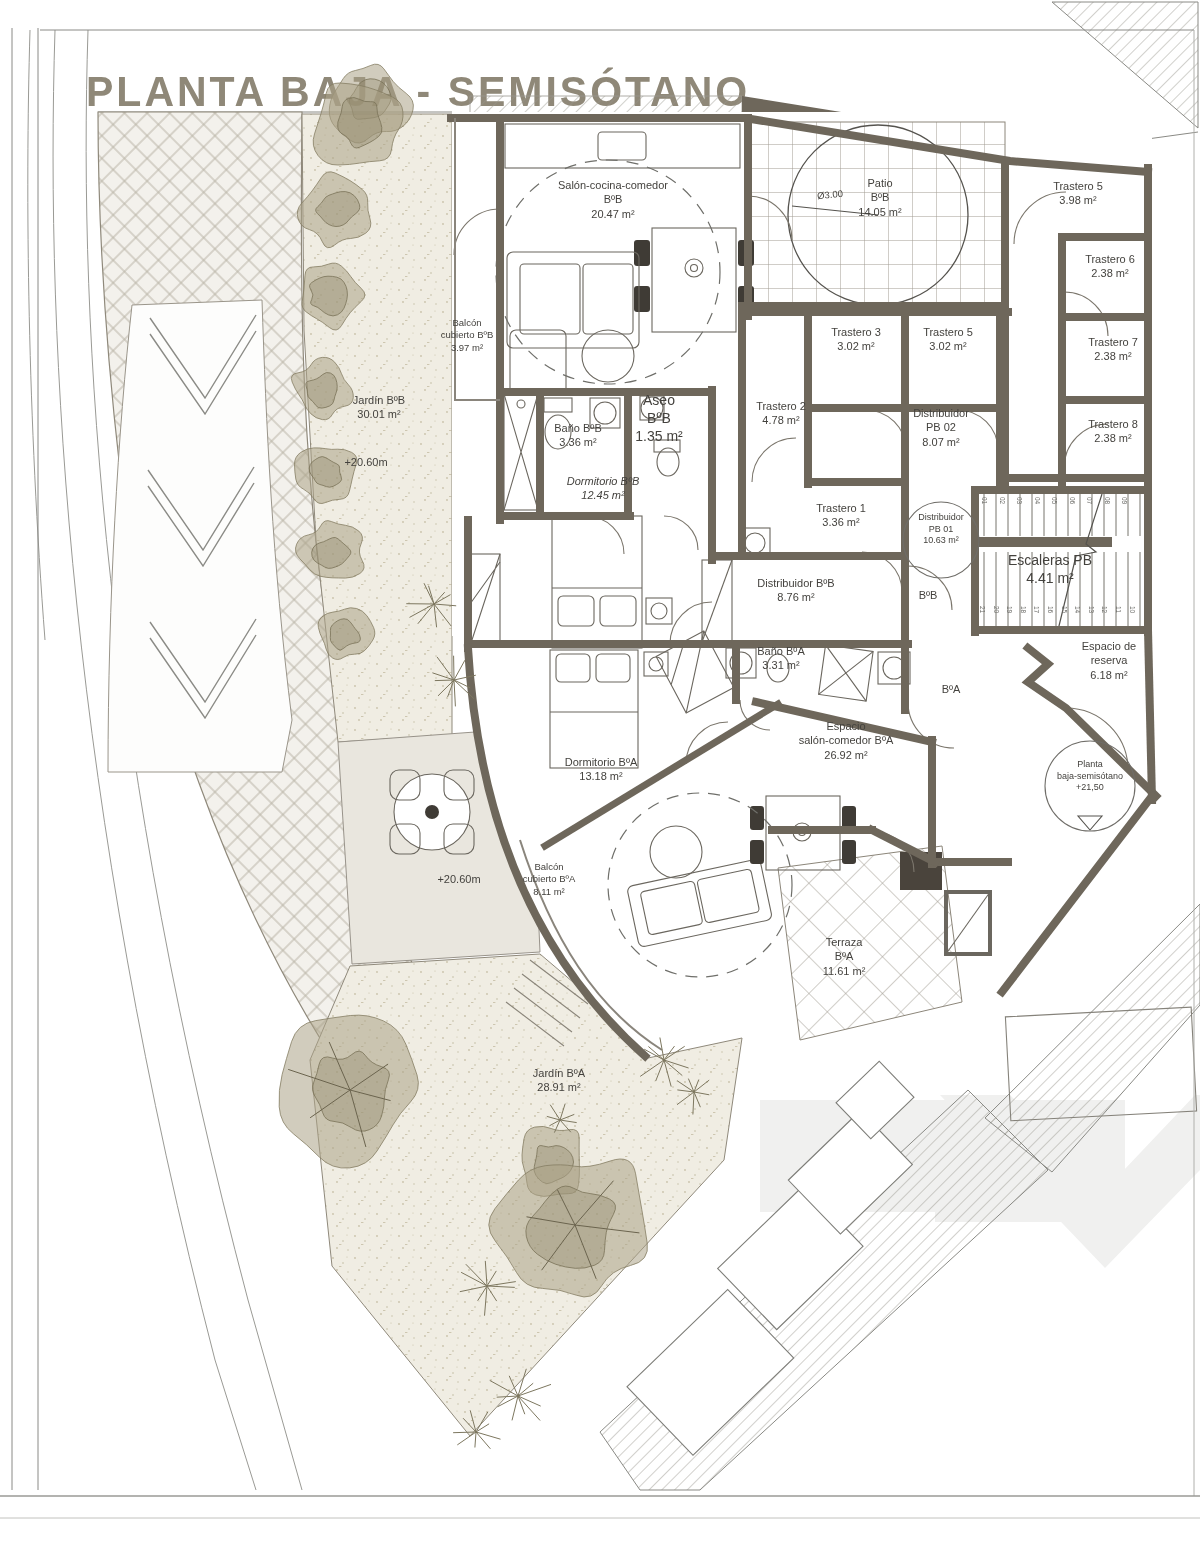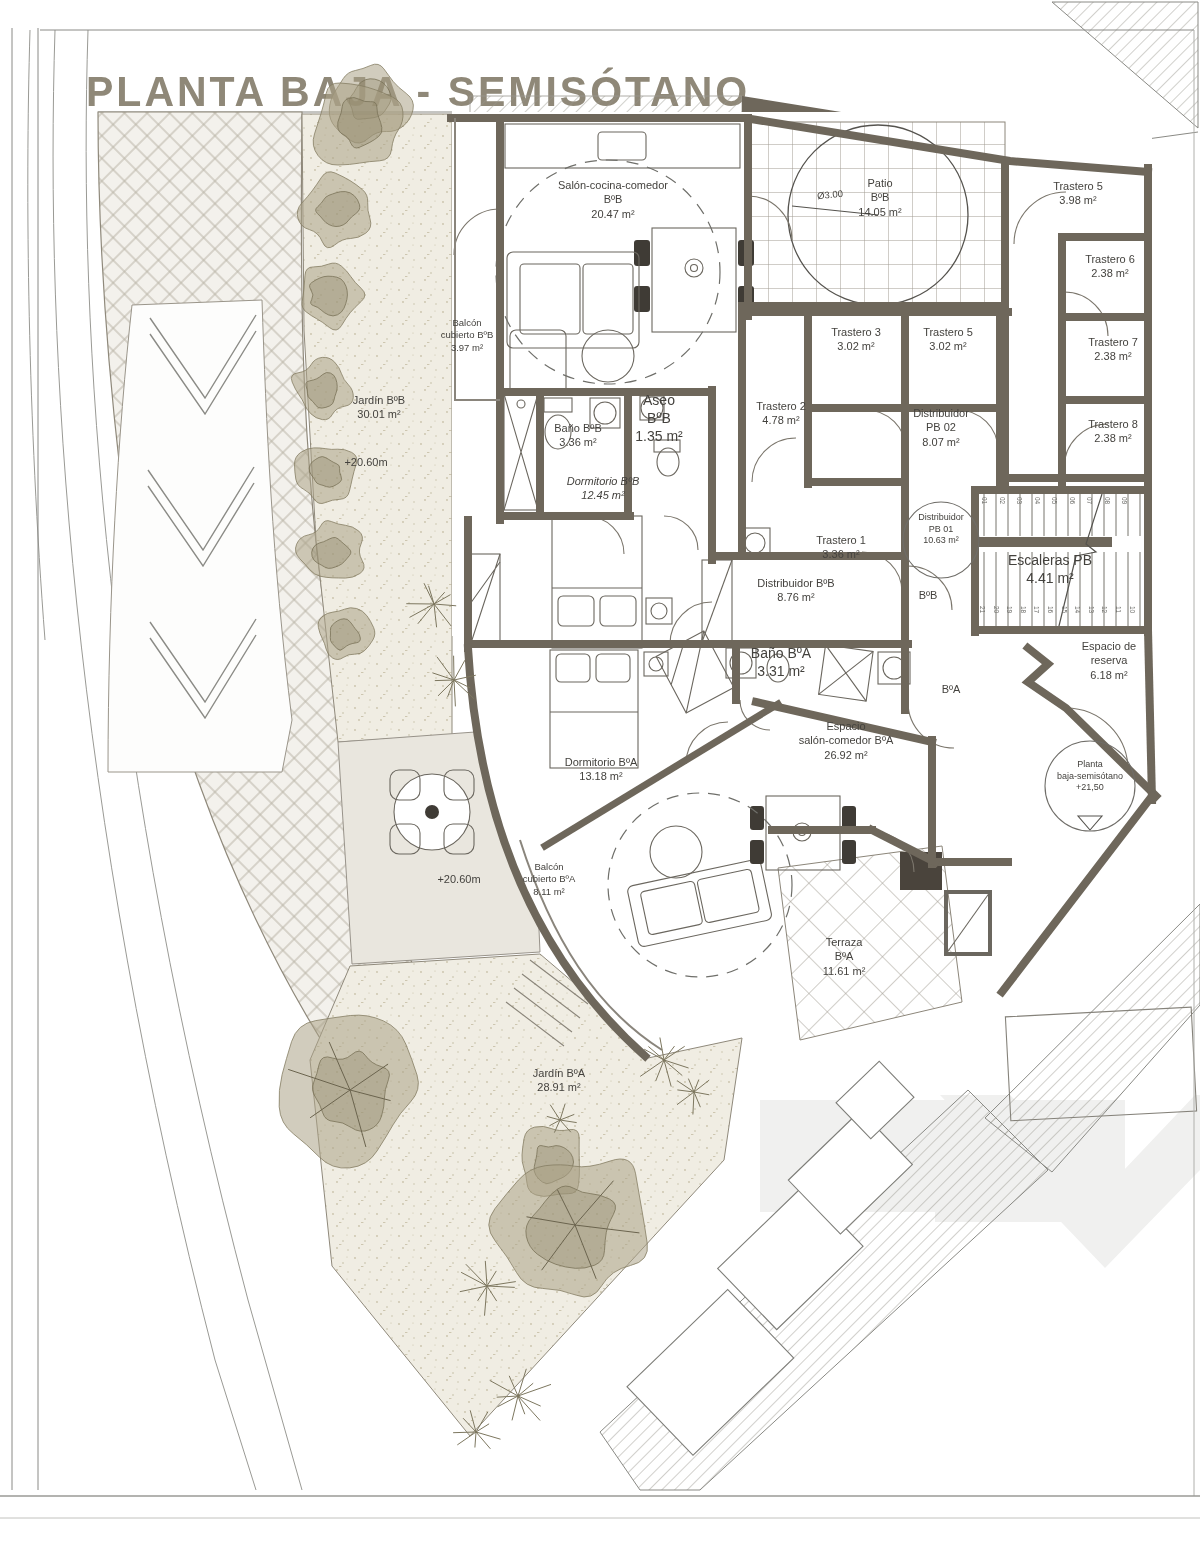--- a/index.html
+++ b/index.html
@@ -394,21 +394,21 @@
       </div>
       <div class="label" style="left: 781px; top: 399px;">
         <div>Trastero 2</div>
         <div>4.78 m²</div>
       </div>
       <div class="label" style="left: 941px; top: 406px;">
         <div>Distribuidor</div>
         <div>PB 02</div>
         <div>8.07 m²</div>
       </div>
-      <div class="label" style="left: 841px; top: 501px; margin-top: 32px;">
+      <div class="label" style="left: 841px; top: 501px;">
         <div>Trastero 1</div>
         <div>3.36 m²</div>
       </div>
       <div class="label" style="left: 941px; top: 512px; font-size: 9px;">
         <div>Distribuidor</div>
         <div>PB 01</div>
         <div>10.63 m²</div>
       </div>
       <div class="label" style="left: 1050px; top: 551px; font-size: 14px;">
         <div>Escaleras PB</div>
@@ -436,21 +436,21 @@
         <div>1.35 m²</div>
       </div>
       <div class="label" style="left: 603px; top: 474px; font-style: italic;">
         <div>Dormitorio BºB</div>
         <div>12.45 m²</div>
       </div>
       <div class="label" style="left: 796px; top: 576px;">
         <div>Distribuidor BºB</div>
         <div>8.76 m²</div>
       </div>
-      <div class="label" style="left: 781px; top: 644px; font-size: 14px;">
+      <div class="label" style="left: 781px; top: 644px; font-size: 11px;">
         <div>Baño BºA</div>
         <div>3.31 m²</div>
       </div>
       <div class="label" style="left: 928px; top: 588px; font-size: 11px;">
         <div>BºB</div>
       </div>
       <div class="label" style="left: 951px; top: 682px; font-size: 11px;">
         <div>BºA</div>
       </div>
       <div class="label" style="left: 846px; top: 719px;">

